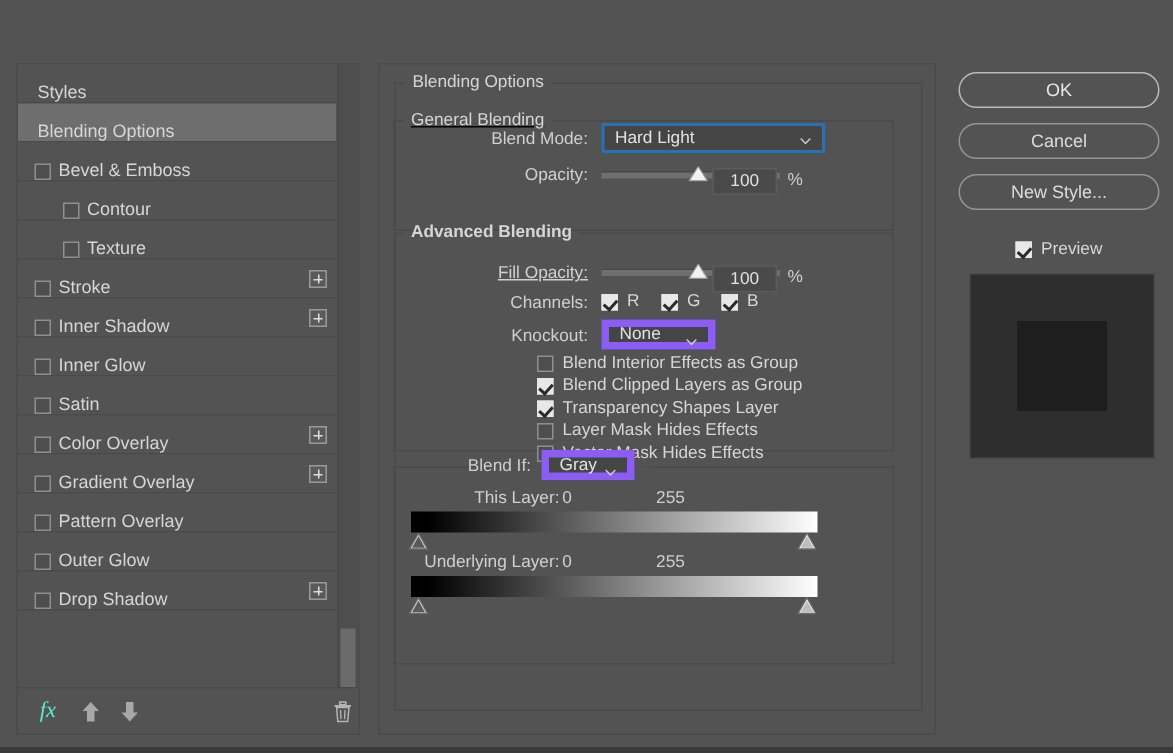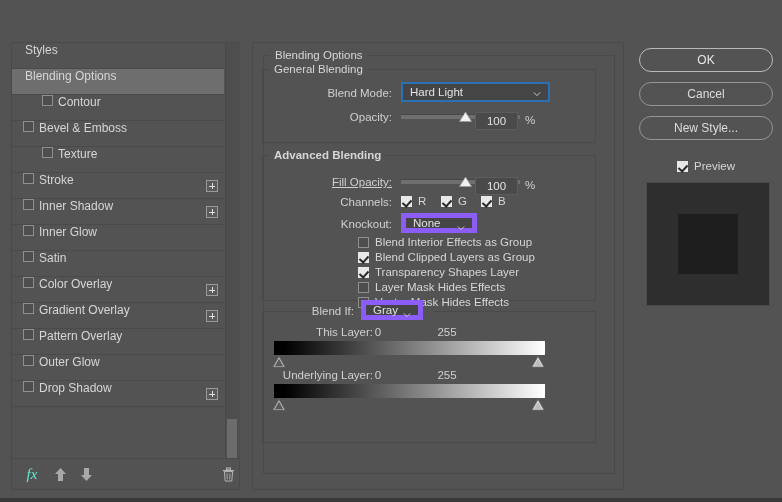--- a/index.html
+++ b/index.html
@@ -39,21 +39,21 @@
     box-sizing:border-box;
   }
   .styles-list{
     position:absolute;left:0;top:0;width:227px;height:417px;
     overflow:hidden;
   }
   .srow{
     position:relative;height:26px;width:212px;
     border-bottom:1px solid #4a4a4a;
     background:#535353;
-    display:flex;align-items:flex-start;
+    display:flex;align-items:flex-end;
     box-sizing:border-box;
   }
   .srow.header{background:#535353;}
   .srow.selected{background:#6e6e6e;}
   .srow .label{
     font-size:12px;color:#d6d6d6;white-space:nowrap;
   }
   .srow.header .label{padding-left:13px;}
   .srow.lvl1 .label{padding-left:5px;}
   .srow.lvl2 .label{padding-left:5px;}
@@ -102,21 +102,21 @@
 
   fieldset.grp{
     position:absolute;border:1px solid #4a4a4a;margin:0;padding:0;
     box-sizing:border-box;background:transparent;
   }
   legend.glab{
     font-size:11.5px;color:#d6d6d6;padding:0 5px;margin-left:6px;
   }
 
   .g-blending{left:10px;top:6px;width:352px;height:425px;}
-  .g-general{left:9px;top:20px;width:334px;height:80px;}
+  .g-general{left:9px;top:31px;width:334px;height:80px;text-decoration:underline;}
   .g-advanced{left:9px;top:106px;width:334px;height:152px;font-weight:bold;}
   .g-blendif{left:9px;top:268px;width:334px;height:132px;}
 
   .rowlabel{
     position:absolute;font-size:11.5px;color:#d0d0d0;text-align:right;
     white-space:nowrap;
   }
 
   .select{
     position:absolute;height:20px;box-sizing:border-box;
@@ -208,27 +208,27 @@
   <div class="body">
 
     <div class="styles-panel">
       <div class="styles-list" id="styles-list">
           <div class="srow header">
             <span class="label">Styles</span>
           </div>
           <div class="srow header selected">
             <span class="label">Blending Options</span>
           </div>
+          <div class="srow lvl1">
+            <span class="cb"></span>
+            <span class="label">Bevel &amp; Emboss</span>
+          </div>
           <div class="srow lvl2">
             <span class="cb"></span>
             <span class="label">Contour</span>
-          </div>
-          <div class="srow lvl1">
-            <span class="cb"></span>
-            <span class="label">Bevel &amp; Emboss</span>
           </div>
           <div class="srow lvl2">
             <span class="cb"></span>
             <span class="label">Texture</span>
           </div>
           <div class="srow lvl1">
             <span class="cb"></span>
             <span class="label">Stroke</span>
             <span class="plus"></span>
           </div>

